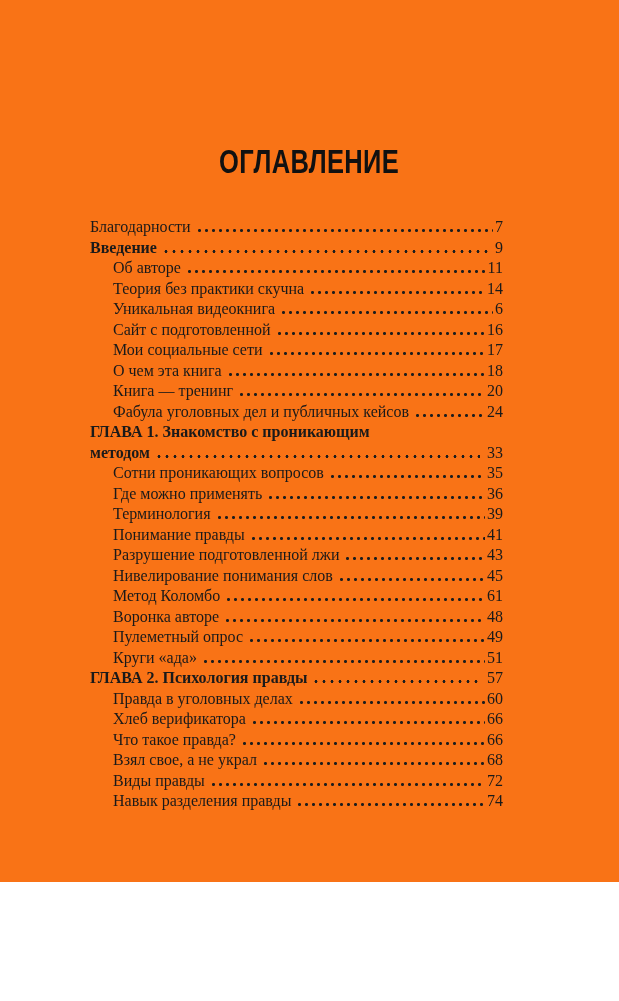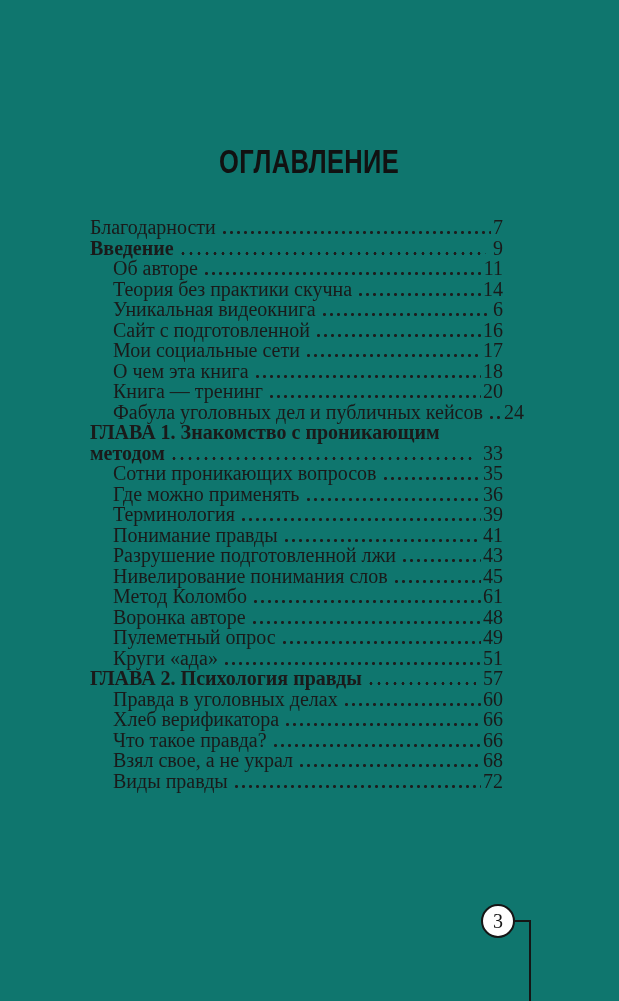--- a/index.html
+++ b/index.html
@@ -3,22 +3,22 @@
 <meta charset="utf-8">
 <style>
   html, body {
     margin: 0;
     padding: 0;
     background: #ffffff;
   }
   .page {
     position: relative;
     width: 619px;
-    height: 1001px;
-    background: #0f766e;
+    height: 882px;
+    background: #f97316;
     font-family: "Liberation Serif", serif;
     color: #1a1a1a;
     overflow: hidden;
   }
   .title {
     position: absolute;
     top: 142px;
     left: 0;
     right: 0;
     text-align: center;
@@ -33,21 +33,21 @@
     display: inline-block;
     transform: scaleX(0.75);
     transform-origin: center;
     white-space: nowrap;
   }
   .toc {
     position: absolute;
     top: 217px;
     left: 90px;
     width: 413px;
-    font-size: 20px;
+    font-size: 16px;
     line-height: 20.5px;
   }
   .toc-entry.indent { padding-left: 23px; }
   .toc-entry.gap    { }
   .toc-entry.bold .toc-label { font-weight: bold; }
   .toc-line {
     display: flex;
     align-items: baseline;
   }
   .toc-label {
@@ -298,20 +298,27 @@
           <span class="toc-page">68</span>
         </div>
       </div>
       <div class="toc-entry indent">
         <div class="toc-line">
           <span class="toc-label">Виды правды</span>
           <span class="leader"></span>
           <span class="toc-page">72</span>
         </div>
       </div>
+      <div class="toc-entry indent">
+        <div class="toc-line">
+          <span class="toc-label">Навык разделения правды</span>
+          <span class="leader"></span>
+          <span class="toc-page">74</span>
+        </div>
+      </div>
     </div>
 
   <div class="page-circle">
     <span>3</span>
   </div>
   <div class="connector-h"></div>
   <div class="connector-v"></div>
 
 </div>
 

